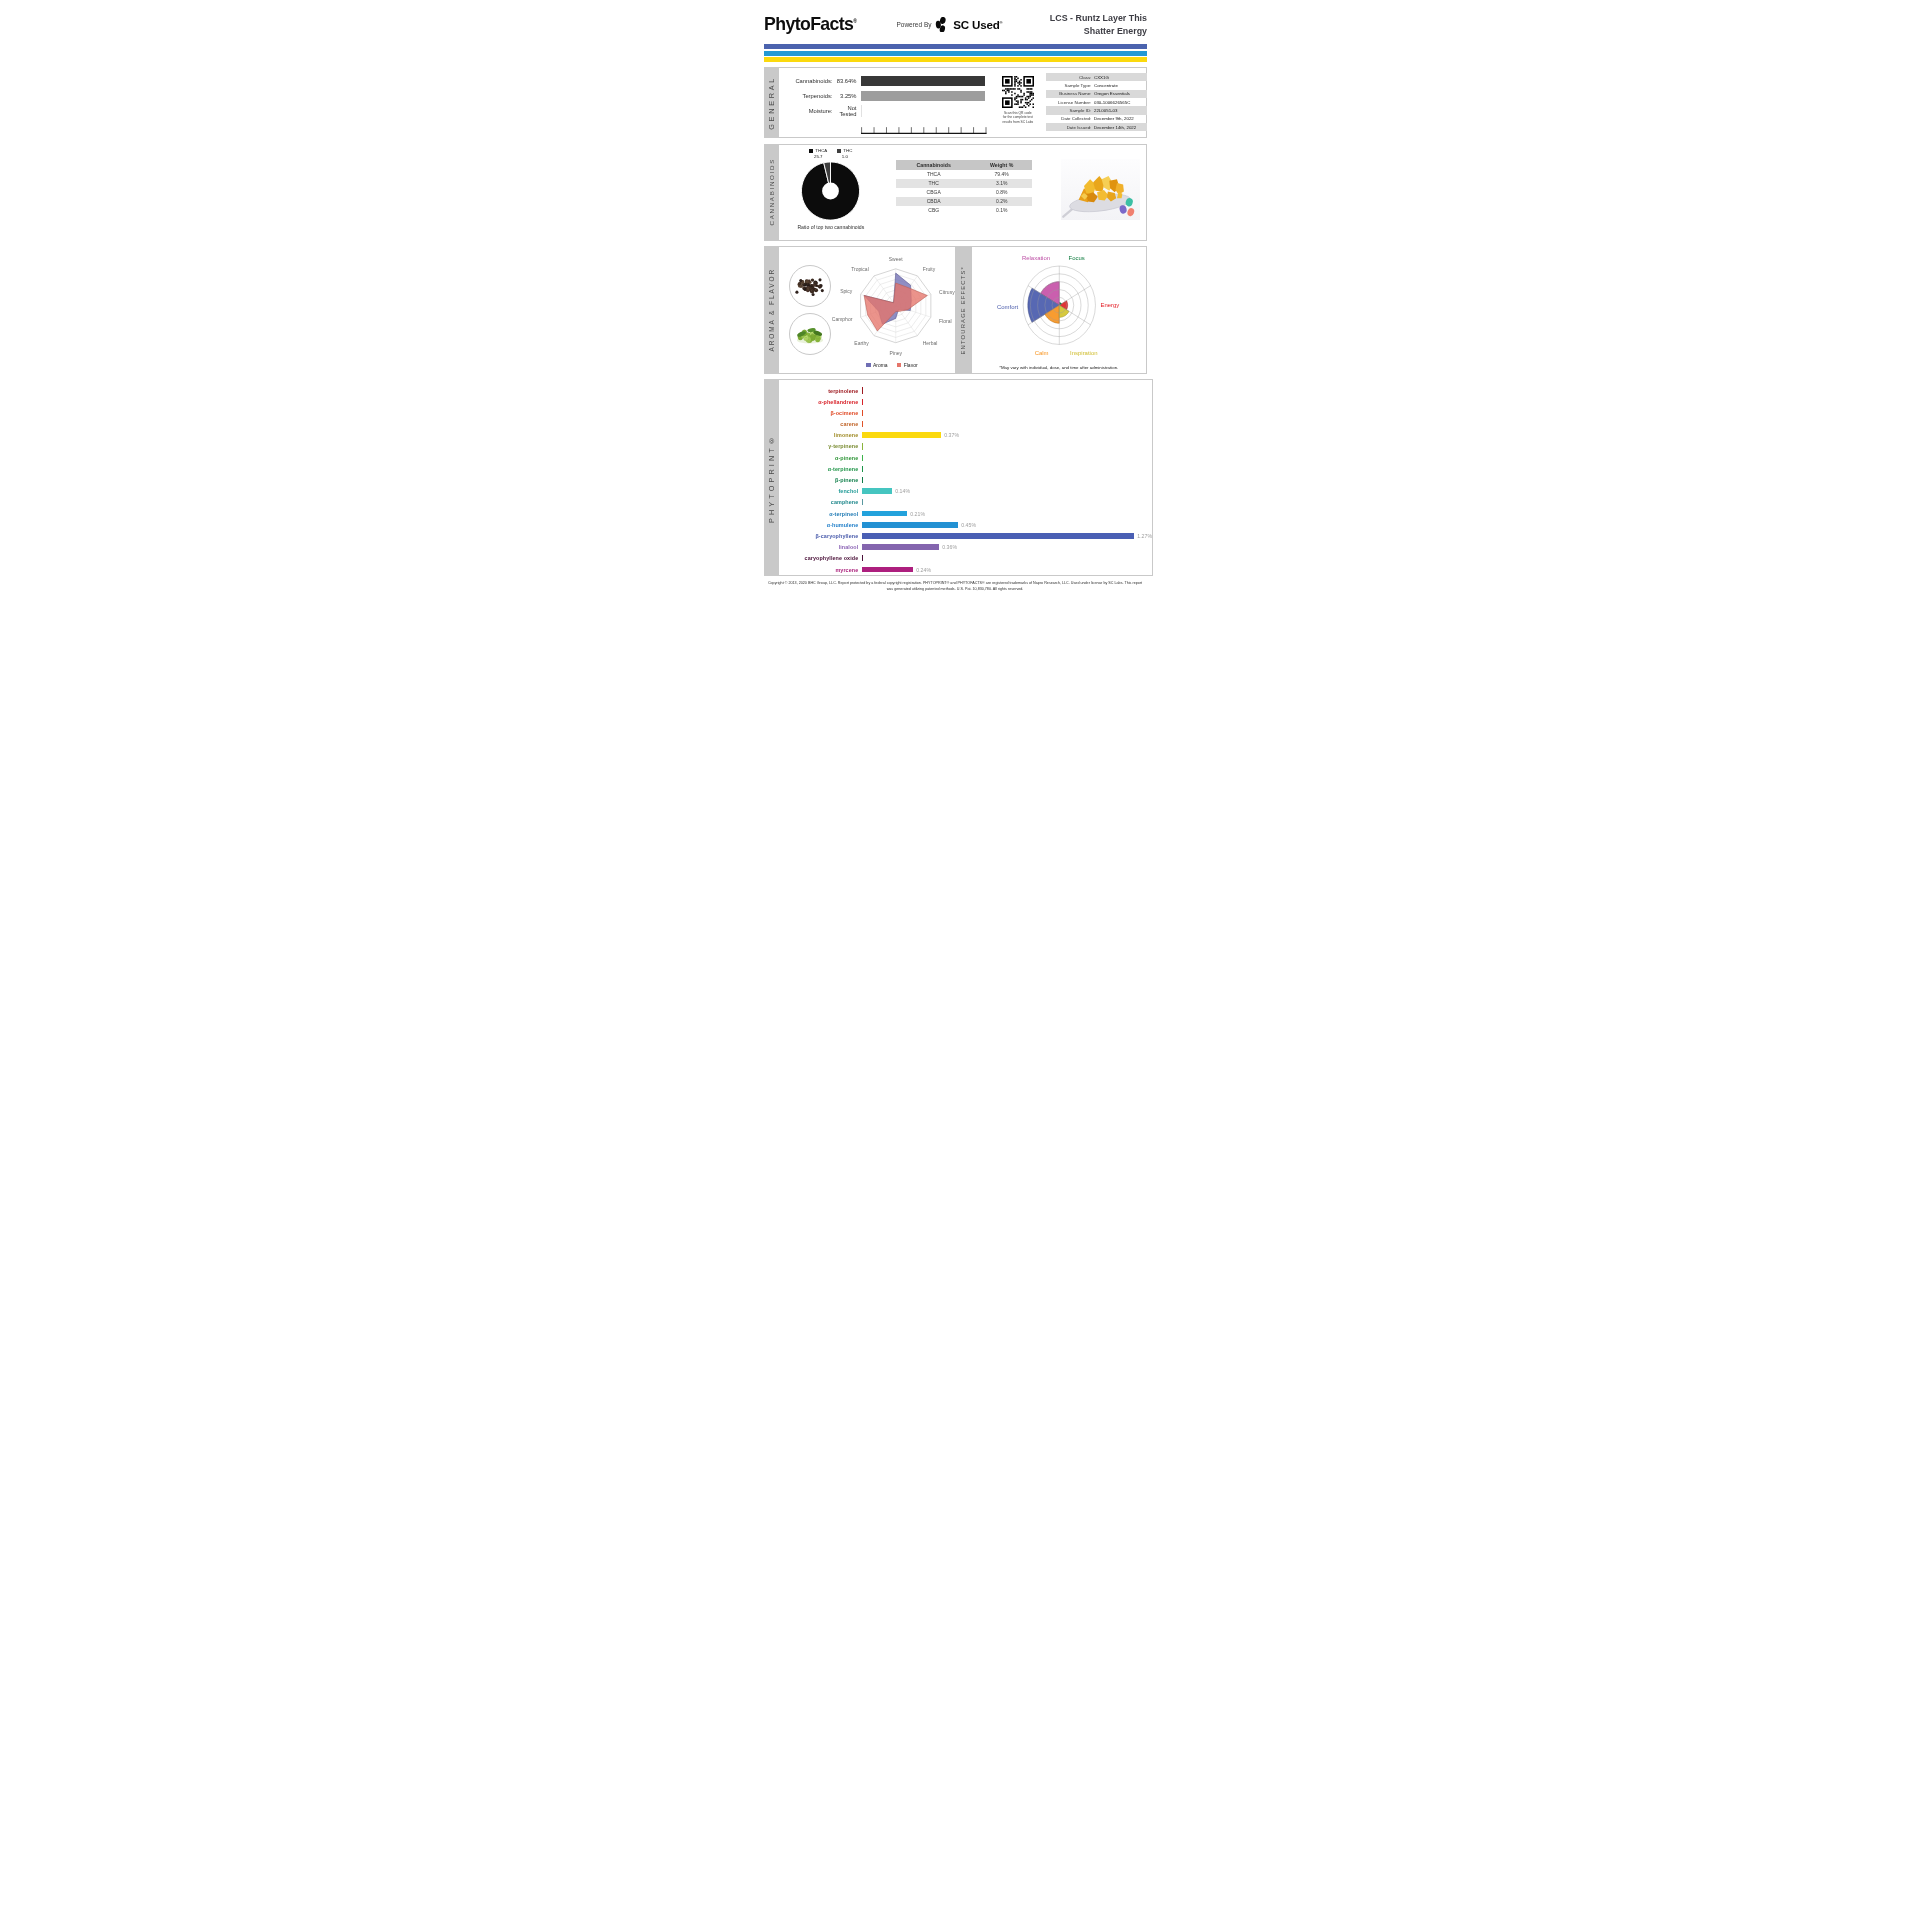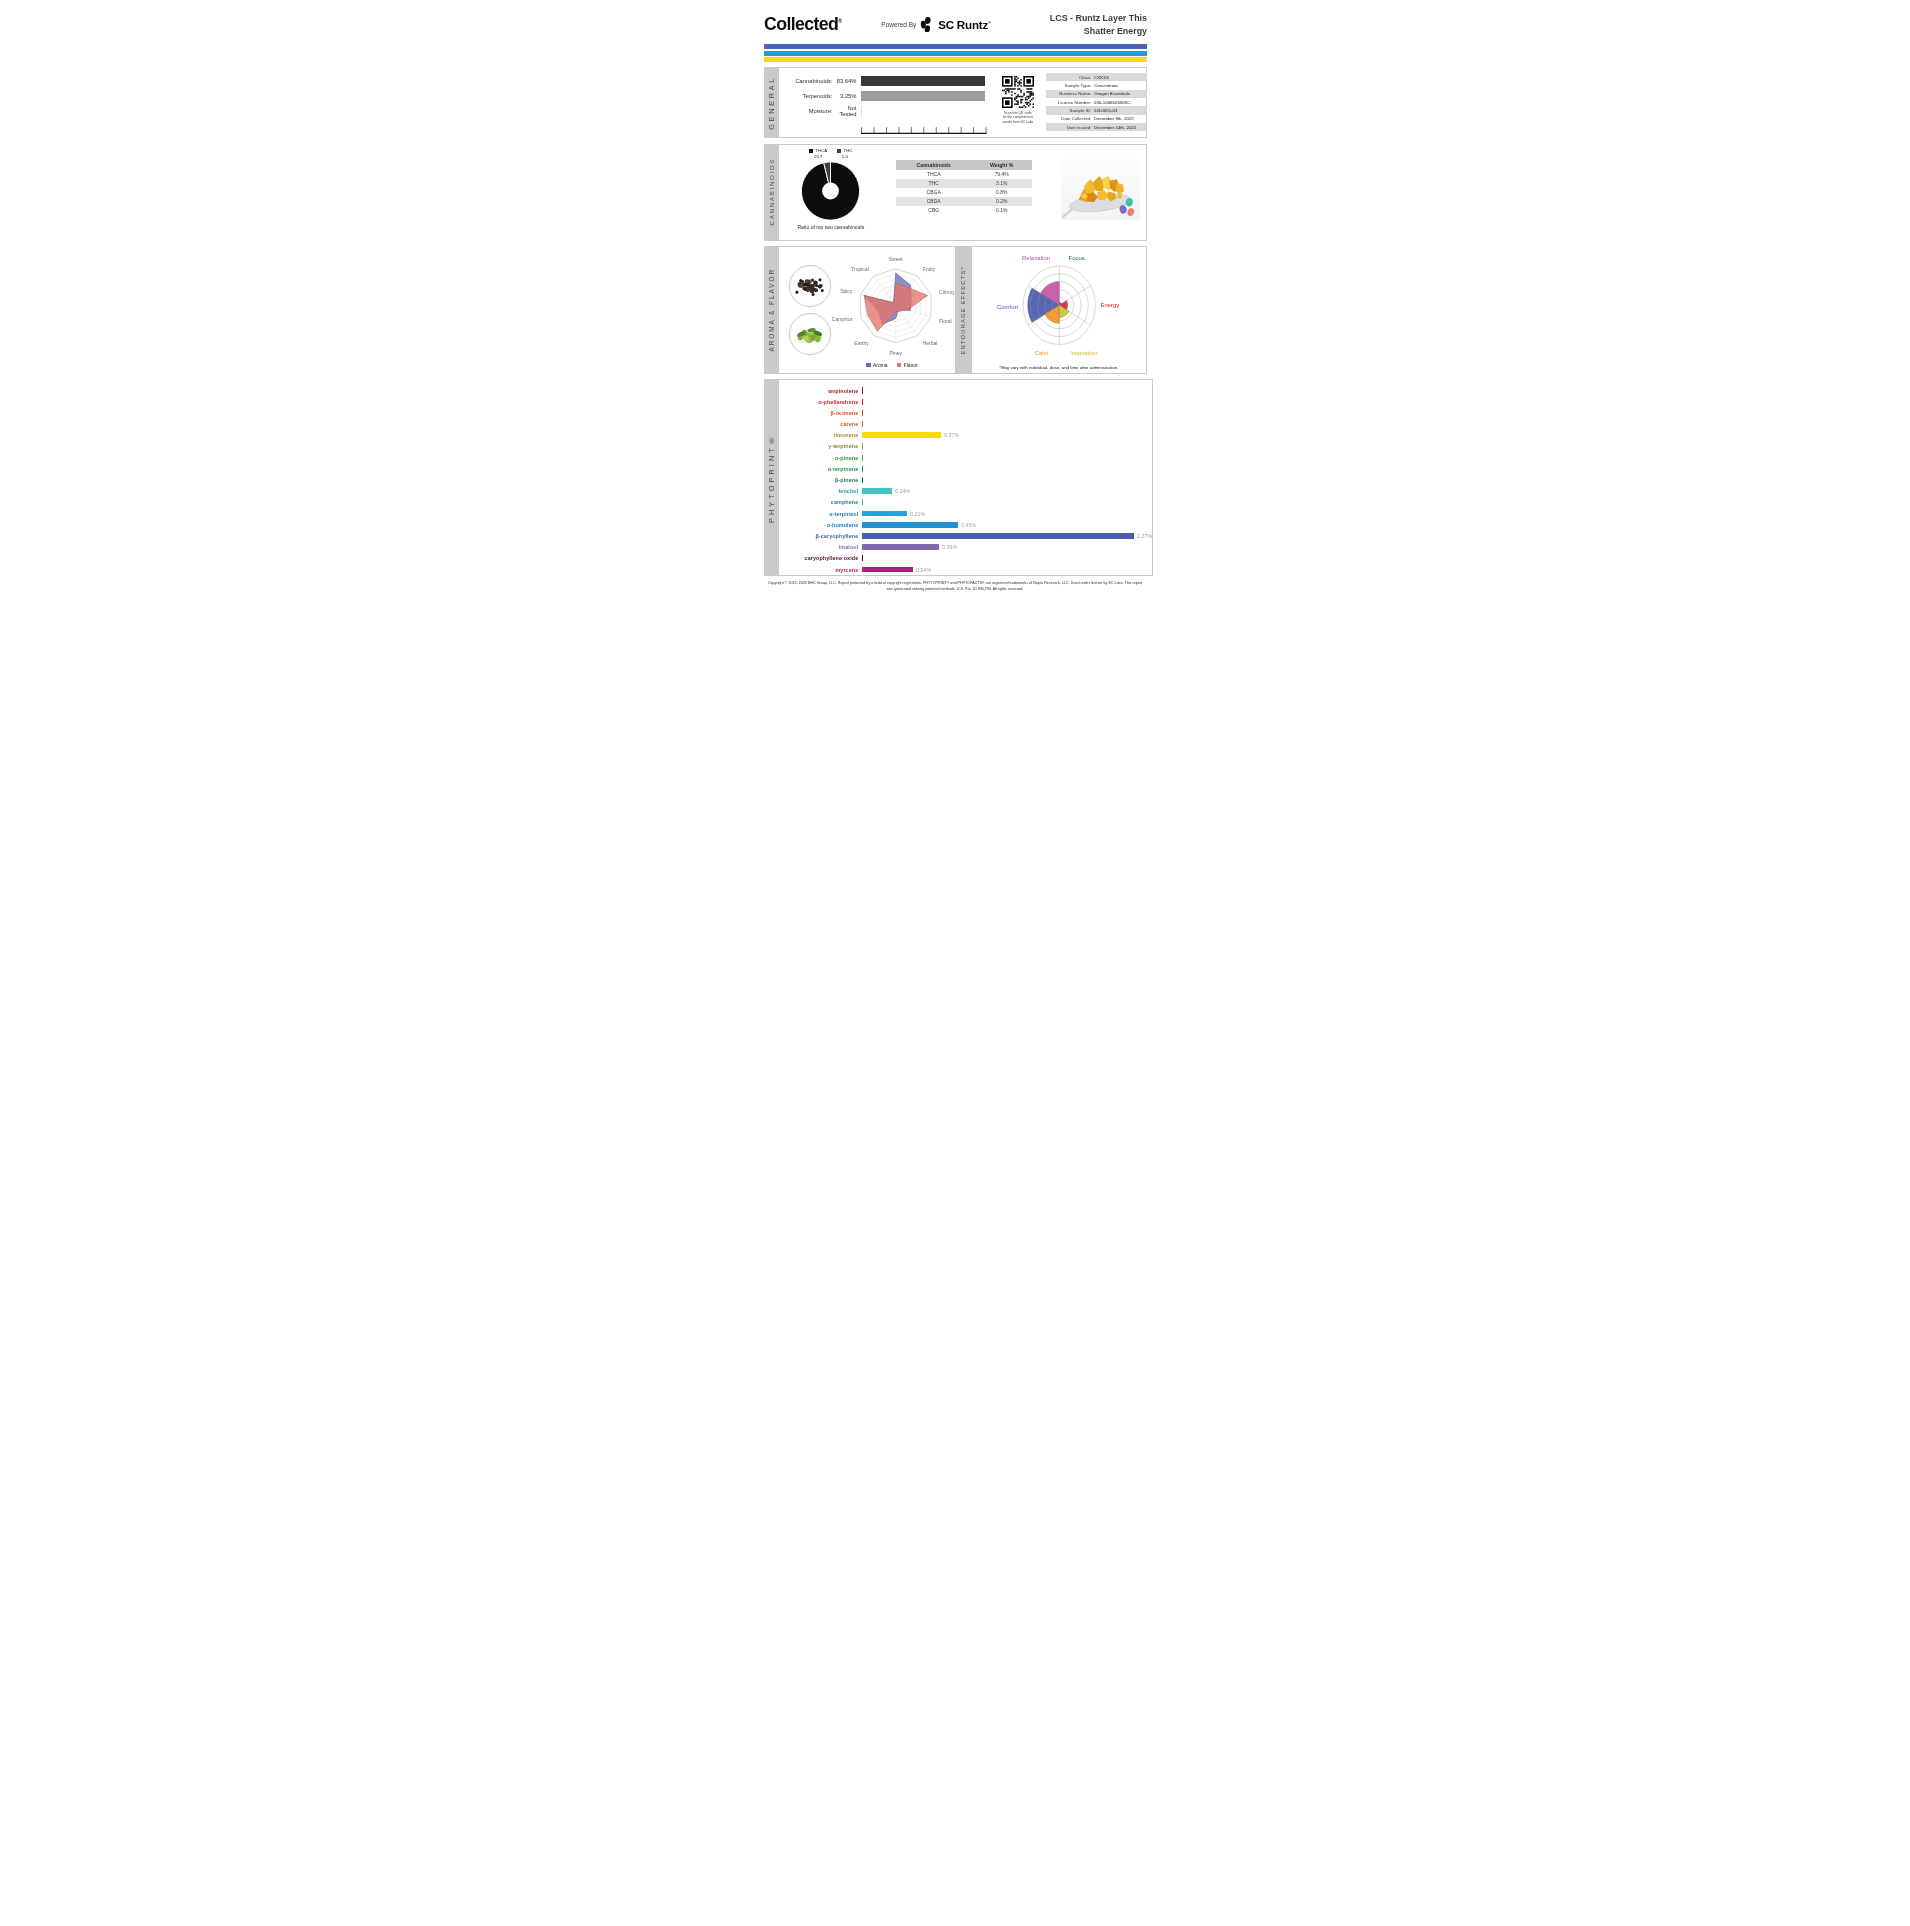--- a/index.html
+++ b/index.html
@@ -90,29 +90,29 @@
 
   
   .footer{margin:4.6px 23px 0 23px;text-align:center;font-size:3.7px;color:#2e2e2e;line-height:1.55;}
 </style>
 </head>
 <body>
 
 <div class="page">
 
   <div class="header">
-    <div class="brand"><span>Collected</span><sup>®</sup></div>
+    <div class="brand"><span>PhytoFacts</span><sup>®</sup></div>
     <div class="powered">
       <span class="powered-text">Powered By</span>
       <svg width="14" height="15.4" viewBox="0 0 36 40">
         <ellipse cx="20" cy="9" rx="7.2" ry="9.5" fill="#0a0a0a" transform="rotate(14 20 9)"></ellipse>
         <ellipse cx="8.5" cy="20" rx="6.6" ry="10" fill="#0a0a0a" transform="rotate(-4 8.5 20)"></ellipse>
         <ellipse cx="19" cy="31" rx="6.6" ry="9.5" fill="#0a0a0a" transform="rotate(16 19 31)"></ellipse>
       </svg>
-      <span class="sc-text"><span>SC Runtz</span><sup>®</sup></span>
+      <span class="sc-text"><span>SC Used</span><sup>®</sup></span>
     </div>
     <div class="title">
       <div>LCS - Runtz Layer This</div>
       <div>Shatter Energy</div>
     </div>
   </div>
 
   <div class="stripes">
     <div class="stripe" id="stripe-blue" style="background: rgb(75, 99, 174);"></div>
     <div class="stripe" id="stripe-lblue" style="background: rgb(35, 153, 213);"></div>

